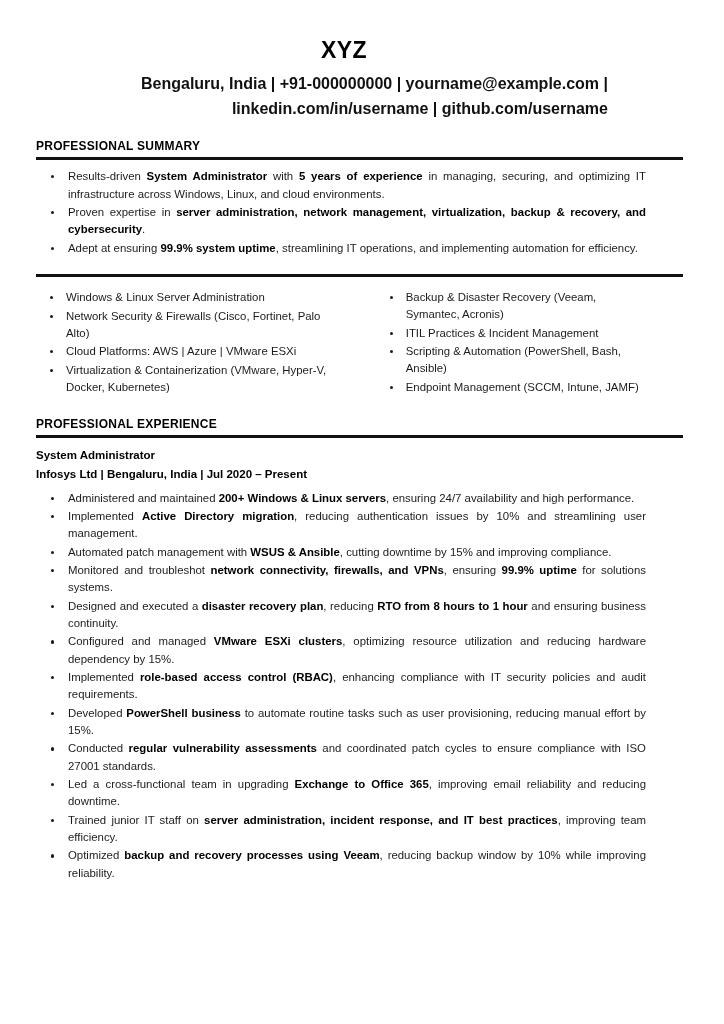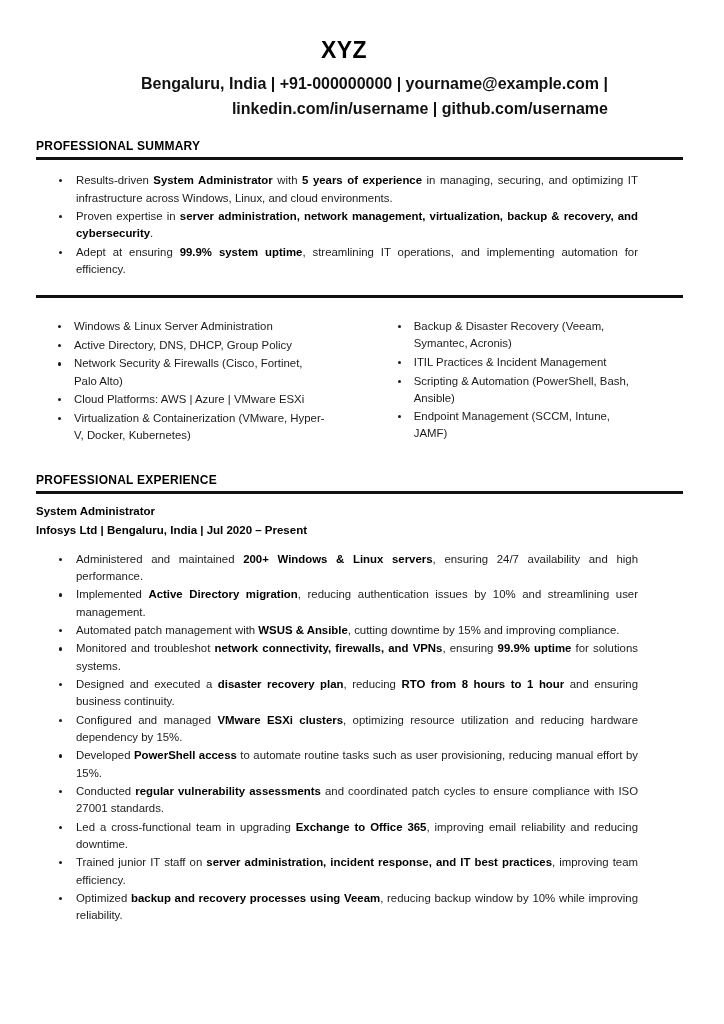--- a/index.html
+++ b/index.html
@@ -61,21 +61,21 @@
   .section-rule {
     height: 3px;
     background: #111111;
     width: 647px;
     margin-bottom: 8px;
   }
 
   
   ul.bullets {
     list-style: none;
-    margin: 12px;
+    margin: 4px;
     padding: 0;
   }
   ul.bullets > li {
     position: relative;
     padding-left: 28px;
     font-size: 11.4px;
     line-height: 1.52;
     margin-bottom: 1px;
     color: #1b1b1b;
   }
@@ -147,21 +147,20 @@
         <li><span>Adept at ensuring </span><b>99.9% system uptime</b><span>, streamlining IT operations, and implementing automation for efficiency.</span></li>
       </ul>
   </div>
 
   <div class="section">
     <div class="section-rule"></div>
     <div class="twocol">
       <div class="col left">
         <ul class="bullets">
             <li>Windows &amp; Linux Server Administration</li>
-            <li>Active Directory, DNS, DHCP, Group Policy</li>
             <li>Network Security &amp; Firewalls (Cisco, Fortinet, Palo Alto)</li>
             <li>Cloud Platforms: AWS | Azure | VMware ESXi</li>
             <li>Virtualization &amp; Containerization (VMware, Hyper-V, Docker, Kubernetes)</li>
           </ul>
       </div>
       <div class="col right">
         <ul class="bullets">
             <li>Backup &amp; Disaster Recovery (Veeam, Symantec, Acronis)</li>
             <li>ITIL Practices &amp; Incident Management</li>
             <li>Scripting &amp; Automation (PowerShell, Bash, Ansible)</li>
@@ -178,21 +177,22 @@
       <div class="job-title">System Administrator</div>
       <div class="job-meta">Infosys Ltd | Bengaluru, India | Jul 2020 – Present</div>
     </div>
     <ul class="bullets justify exp-list">
         <li><span>Administered and maintained </span><b>200+ Windows &amp; Linux servers</b><span>, ensuring 24/7 availability and high performance.</span></li>
         <li><span>Implemented </span><b>Active Directory migration</b><span>, reducing authentication issues by 10% and streamlining user management.</span></li>
         <li><span>Automated patch management with </span><b>WSUS &amp; Ansible</b><span>, cutting downtime by 15% and improving compliance.</span></li>
         <li><span>Monitored and troubleshot </span><b>network connectivity, firewalls, and VPNs</b><span>, ensuring </span><b>99.9% uptime</b><span> for solutions systems.</span></li>
         <li><span>Designed and executed a </span><b>disaster recovery plan</b><span>, reducing </span><b>RTO from 8 hours to 1 hour</b><span> and ensuring business continuity.</span></li>
         <li><span>Configured and managed </span><b>VMware ESXi clusters</b><span>, optimizing resource utilization and reducing hardware dependency by 15%.</span></li>
-        <li><span>Developed </span><b>PowerShell access</b><span> to automate routine tasks such as user provisioning, reducing manual effort by 15%.</span></li>
+        <li><span>Implemented </span><b>role-based access control (RBAC)</b><span>, enhancing compliance with IT security policies and audit requirements.</span></li>
+        <li><span>Developed </span><b>PowerShell business</b><span> to automate routine tasks such as user provisioning, reducing manual effort by 15%.</span></li>
         <li><span>Conducted </span><b>regular vulnerability assessments</b><span> and coordinated patch cycles to ensure compliance with ISO 27001 standards.</span></li>
         <li><span>Led a cross-functional team in upgrading </span><b>Exchange to Office 365</b><span>, improving email reliability and reducing downtime.</span></li>
         <li><span>Trained junior IT staff on </span><b>server administration, incident response, and IT best practices</b><span>, improving team efficiency.</span></li>
         <li><span>Optimized </span><b>backup and recovery processes using Veeam</b><span>, reducing backup window by 10% while improving reliability.</span></li>
       </ul>
   </div>
 
 </div>
 
 </body></html>

